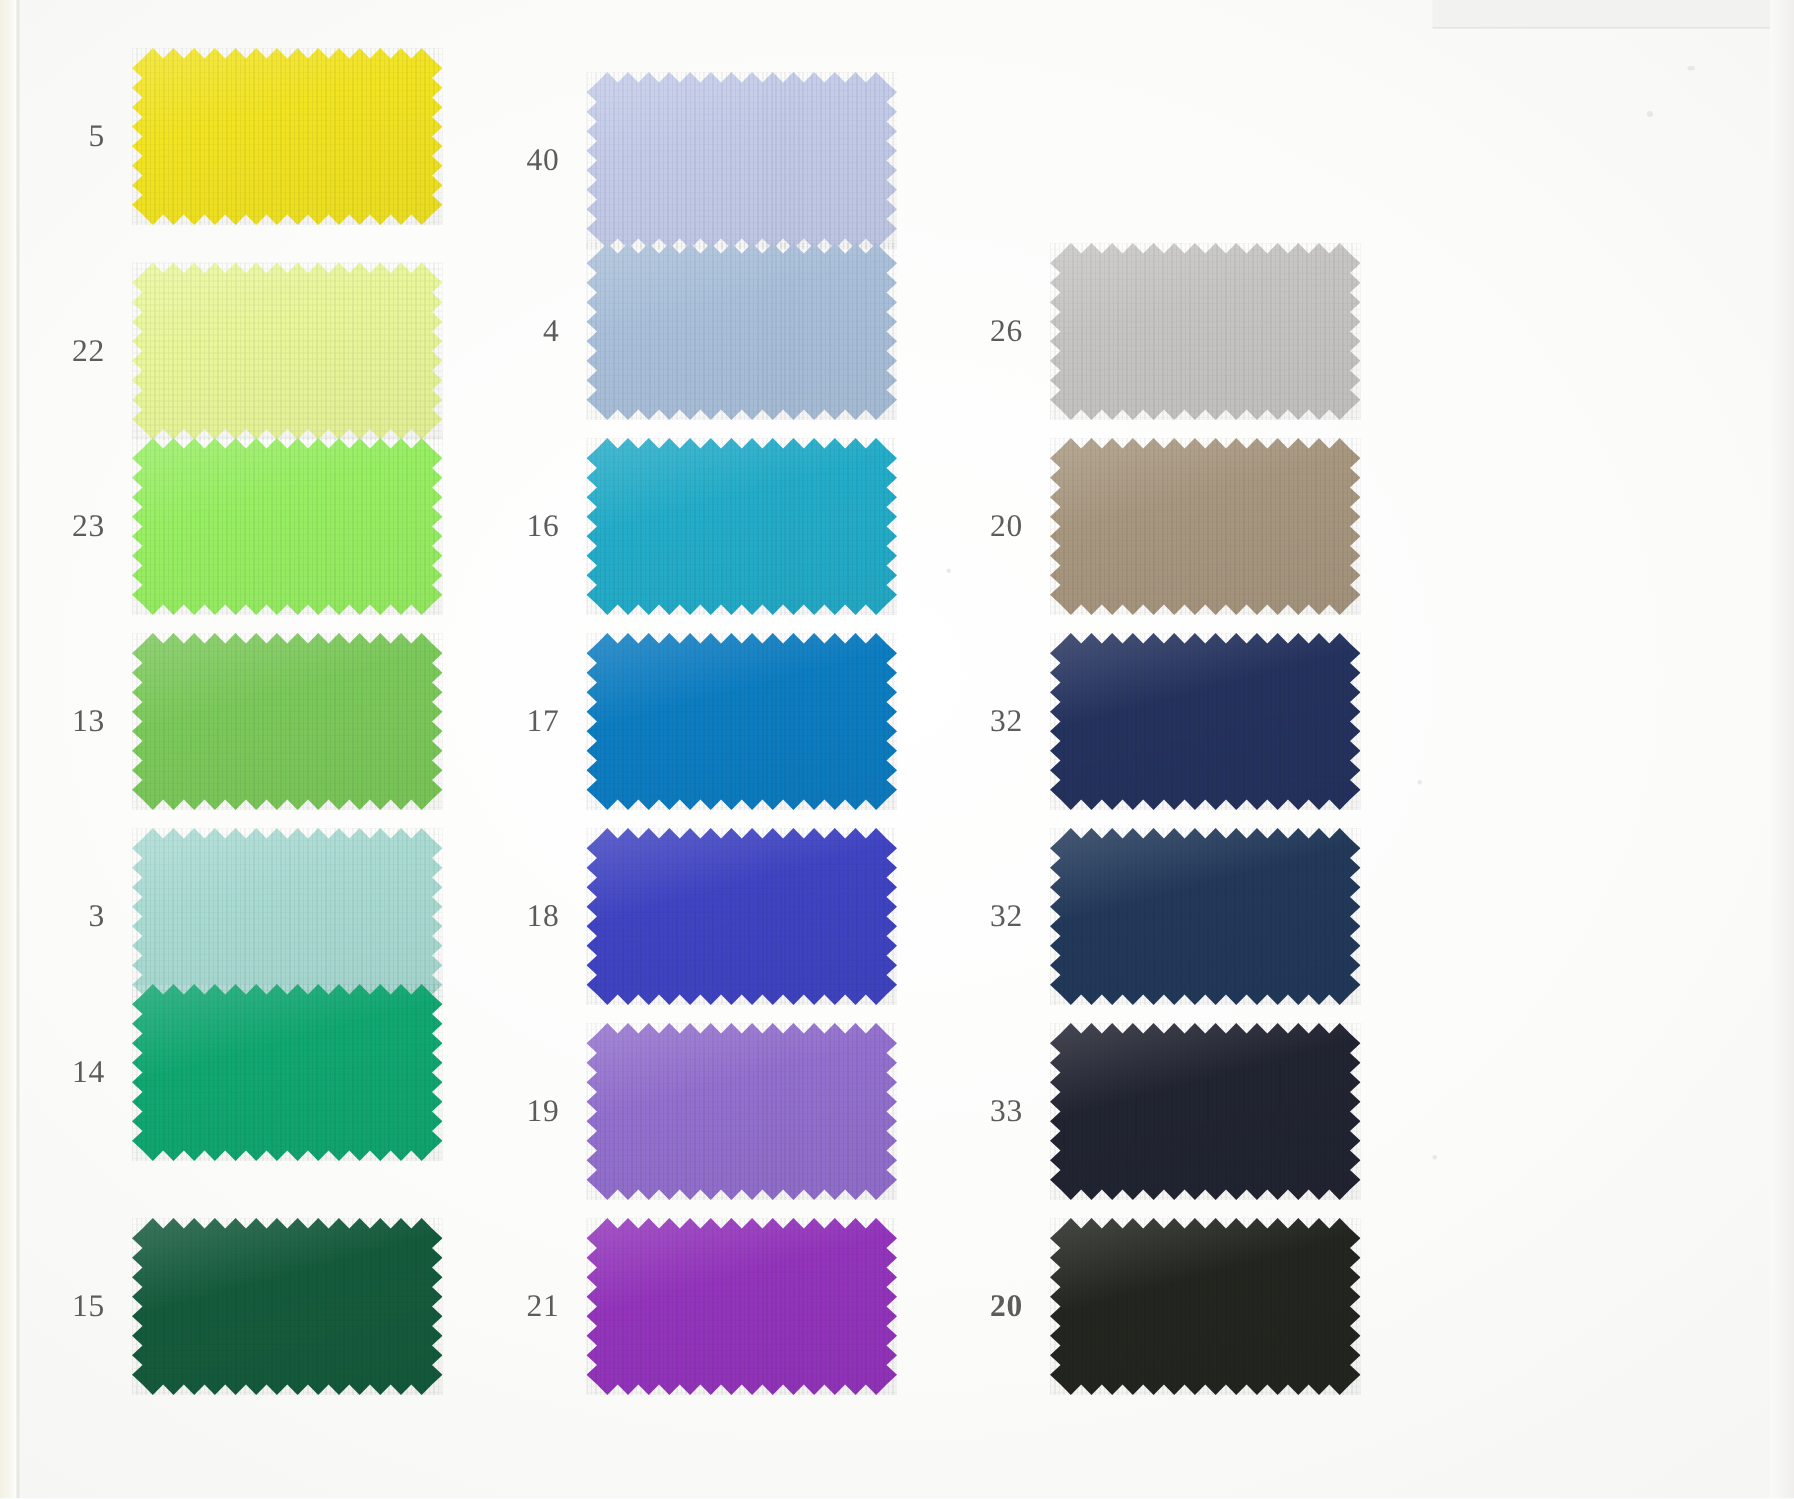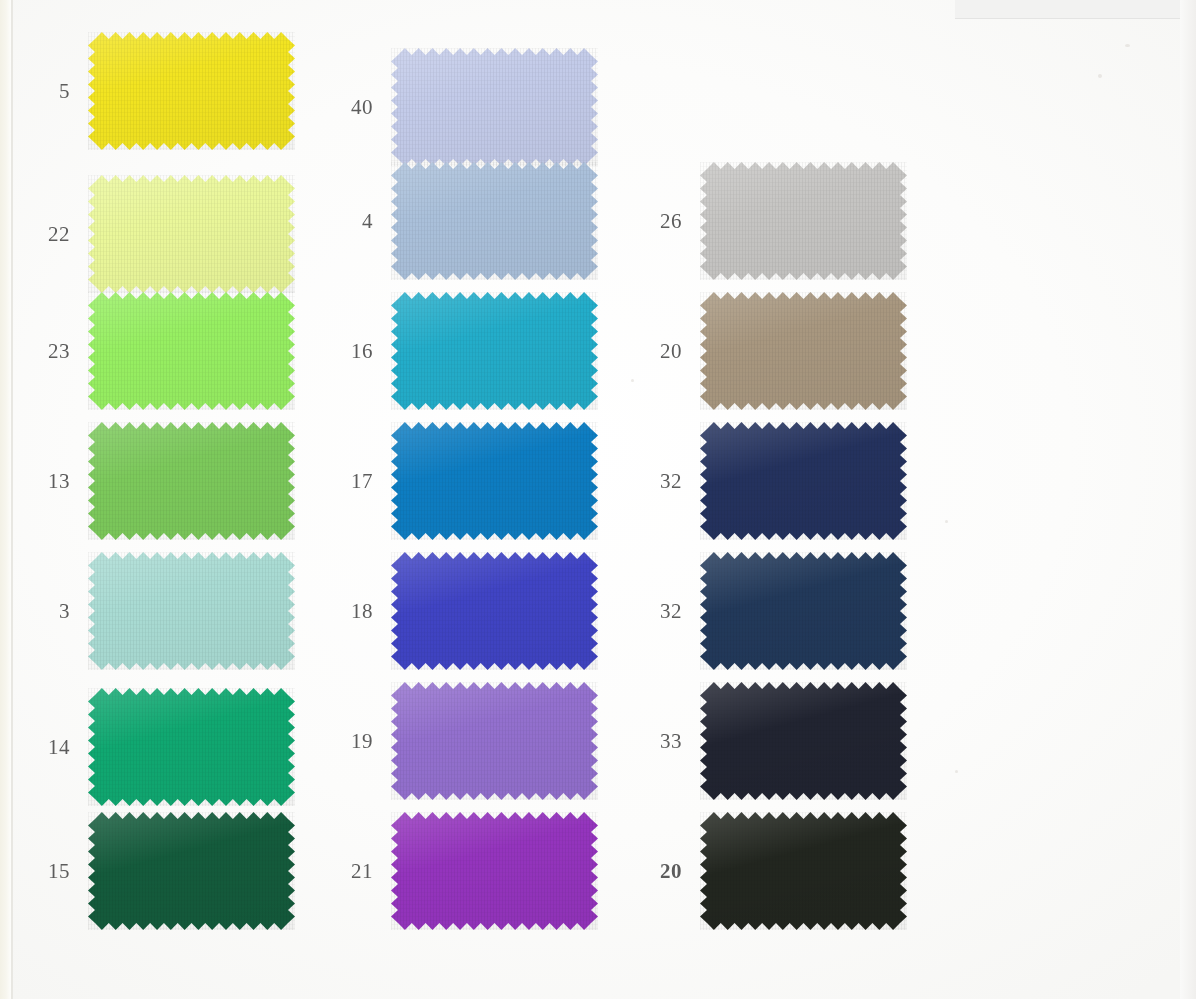--- a/index.html
+++ b/index.html
@@ -205,21 +205,21 @@
             <div class="shadow-soft"></div>
             <div class="swatch-chip">
               <svg viewBox="0 0 207 118" preserveAspectRatio="none" aria-hidden="true">
                 <path d="M 7 7 L 13.89 0 L 20.79 7 L 27.68 0 L 34.57 7 L 41.46 0 L 48.36 7 L 55.25 0 L 62.14 7 L 69.04 0 L 75.93 7 L 82.82 0 L 89.71 7 L 96.61 0 L 103.50 7 L 110.39 0 L 117.29 7 L 124.18 0 L 131.07 7 L 137.96 0 L 144.86 7 L 151.75 0 L 158.64 7 L 165.54 0 L 172.43 7 L 179.32 0 L 186.21 7 L 193.11 0 L 200.00 7 L 207.00 13.50 L 200.00 20.00 L 207.00 26.50 L 200.00 33.00 L 207.00 39.50 L 200.00 46.00 L 207.00 52.50 L 200.00 59.00 L 207.00 65.50 L 200.00 72.00 L 207.00 78.50 L 200.00 85.00 L 207.00 91.50 L 200.00 98.00 L 207.00 104.50 L 200.00 111.00 L 193.11 118 L 186.21 111.00 L 179.32 118 L 172.43 111.00 L 165.54 118 L 158.64 111.00 L 151.75 118 L 144.86 111.00 L 137.96 118 L 131.07 111.00 L 124.18 118 L 117.29 111.00 L 110.39 118 L 103.50 111.00 L 96.61 118 L 89.71 111.00 L 82.82 118 L 75.93 111.00 L 69.04 118 L 62.14 111.00 L 55.25 118 L 48.36 111.00 L 41.46 118 L 34.57 111.00 L 27.68 118 L 20.79 111.00 L 13.89 118 L 7.00 111.00 L 0 104.50 L 7 98.00 L 0 91.50 L 7 85.00 L 0 78.50 L 7 72.00 L 0 65.50 L 7 59.00 L 0 52.50 L 7 46.00 L 0 39.50 L 7 33.00 L 0 26.50 L 7 20.00 L 0 13.50 L 7 7.00 Z" fill="#a9dbd3"></path>
               </svg>
             </div>
             <div class="weave"></div>
             <div class="sheen"></div>
           </div>
         </div>
-        <div class="row" style="top: 656px; width: 207px; height: 118px;">
+        <div class="row" style="top: 624px; width: 207px; height: 118px;">
           <div class="swatch-label">14</div>
           <div class="swatch">
             <div class="shadow-soft"></div>
             <div class="swatch-chip">
               <svg viewBox="0 0 207 118" preserveAspectRatio="none" aria-hidden="true">
                 <path d="M 7 7 L 13.89 0 L 20.79 7 L 27.68 0 L 34.57 7 L 41.46 0 L 48.36 7 L 55.25 0 L 62.14 7 L 69.04 0 L 75.93 7 L 82.82 0 L 89.71 7 L 96.61 0 L 103.50 7 L 110.39 0 L 117.29 7 L 124.18 0 L 131.07 7 L 137.96 0 L 144.86 7 L 151.75 0 L 158.64 7 L 165.54 0 L 172.43 7 L 179.32 0 L 186.21 7 L 193.11 0 L 200.00 7 L 207.00 13.50 L 200.00 20.00 L 207.00 26.50 L 200.00 33.00 L 207.00 39.50 L 200.00 46.00 L 207.00 52.50 L 200.00 59.00 L 207.00 65.50 L 200.00 72.00 L 207.00 78.50 L 200.00 85.00 L 207.00 91.50 L 200.00 98.00 L 207.00 104.50 L 200.00 111.00 L 193.11 118 L 186.21 111.00 L 179.32 118 L 172.43 111.00 L 165.54 118 L 158.64 111.00 L 151.75 118 L 144.86 111.00 L 137.96 118 L 131.07 111.00 L 124.18 118 L 117.29 111.00 L 110.39 118 L 103.50 111.00 L 96.61 118 L 89.71 111.00 L 82.82 118 L 75.93 111.00 L 69.04 118 L 62.14 111.00 L 55.25 118 L 48.36 111.00 L 41.46 118 L 34.57 111.00 L 27.68 118 L 20.79 111.00 L 13.89 118 L 7.00 111.00 L 0 104.50 L 7 98.00 L 0 91.50 L 7 85.00 L 0 78.50 L 7 72.00 L 0 65.50 L 7 59.00 L 0 52.50 L 7 46.00 L 0 39.50 L 7 33.00 L 0 26.50 L 7 20.00 L 0 13.50 L 7 7.00 Z" fill="#10a871"></path>
               </svg>
             </div>
             <div class="weave"></div>
             <div class="sheen"></div>

